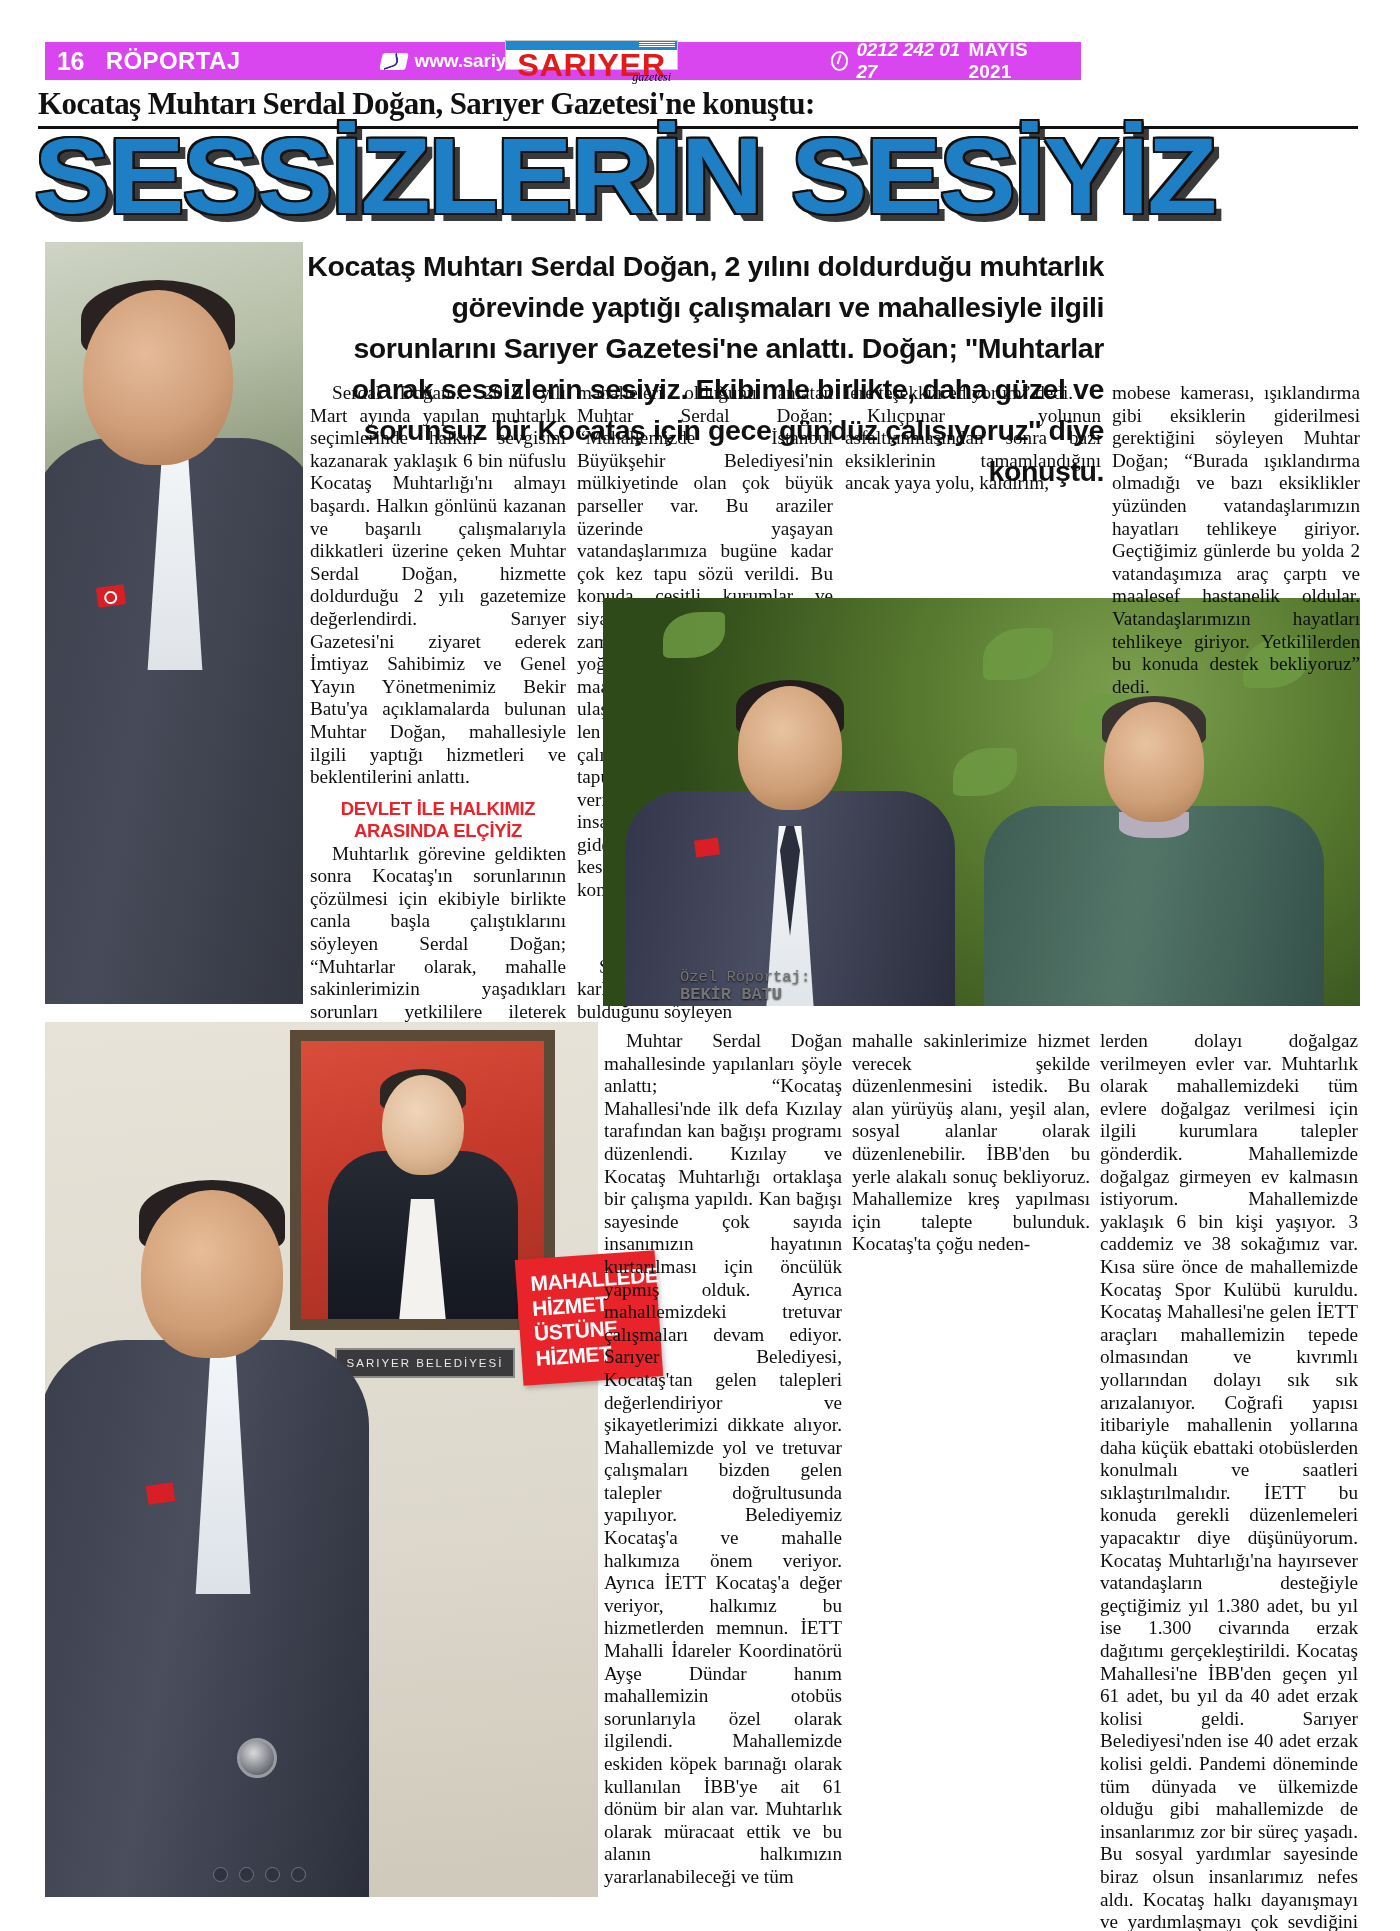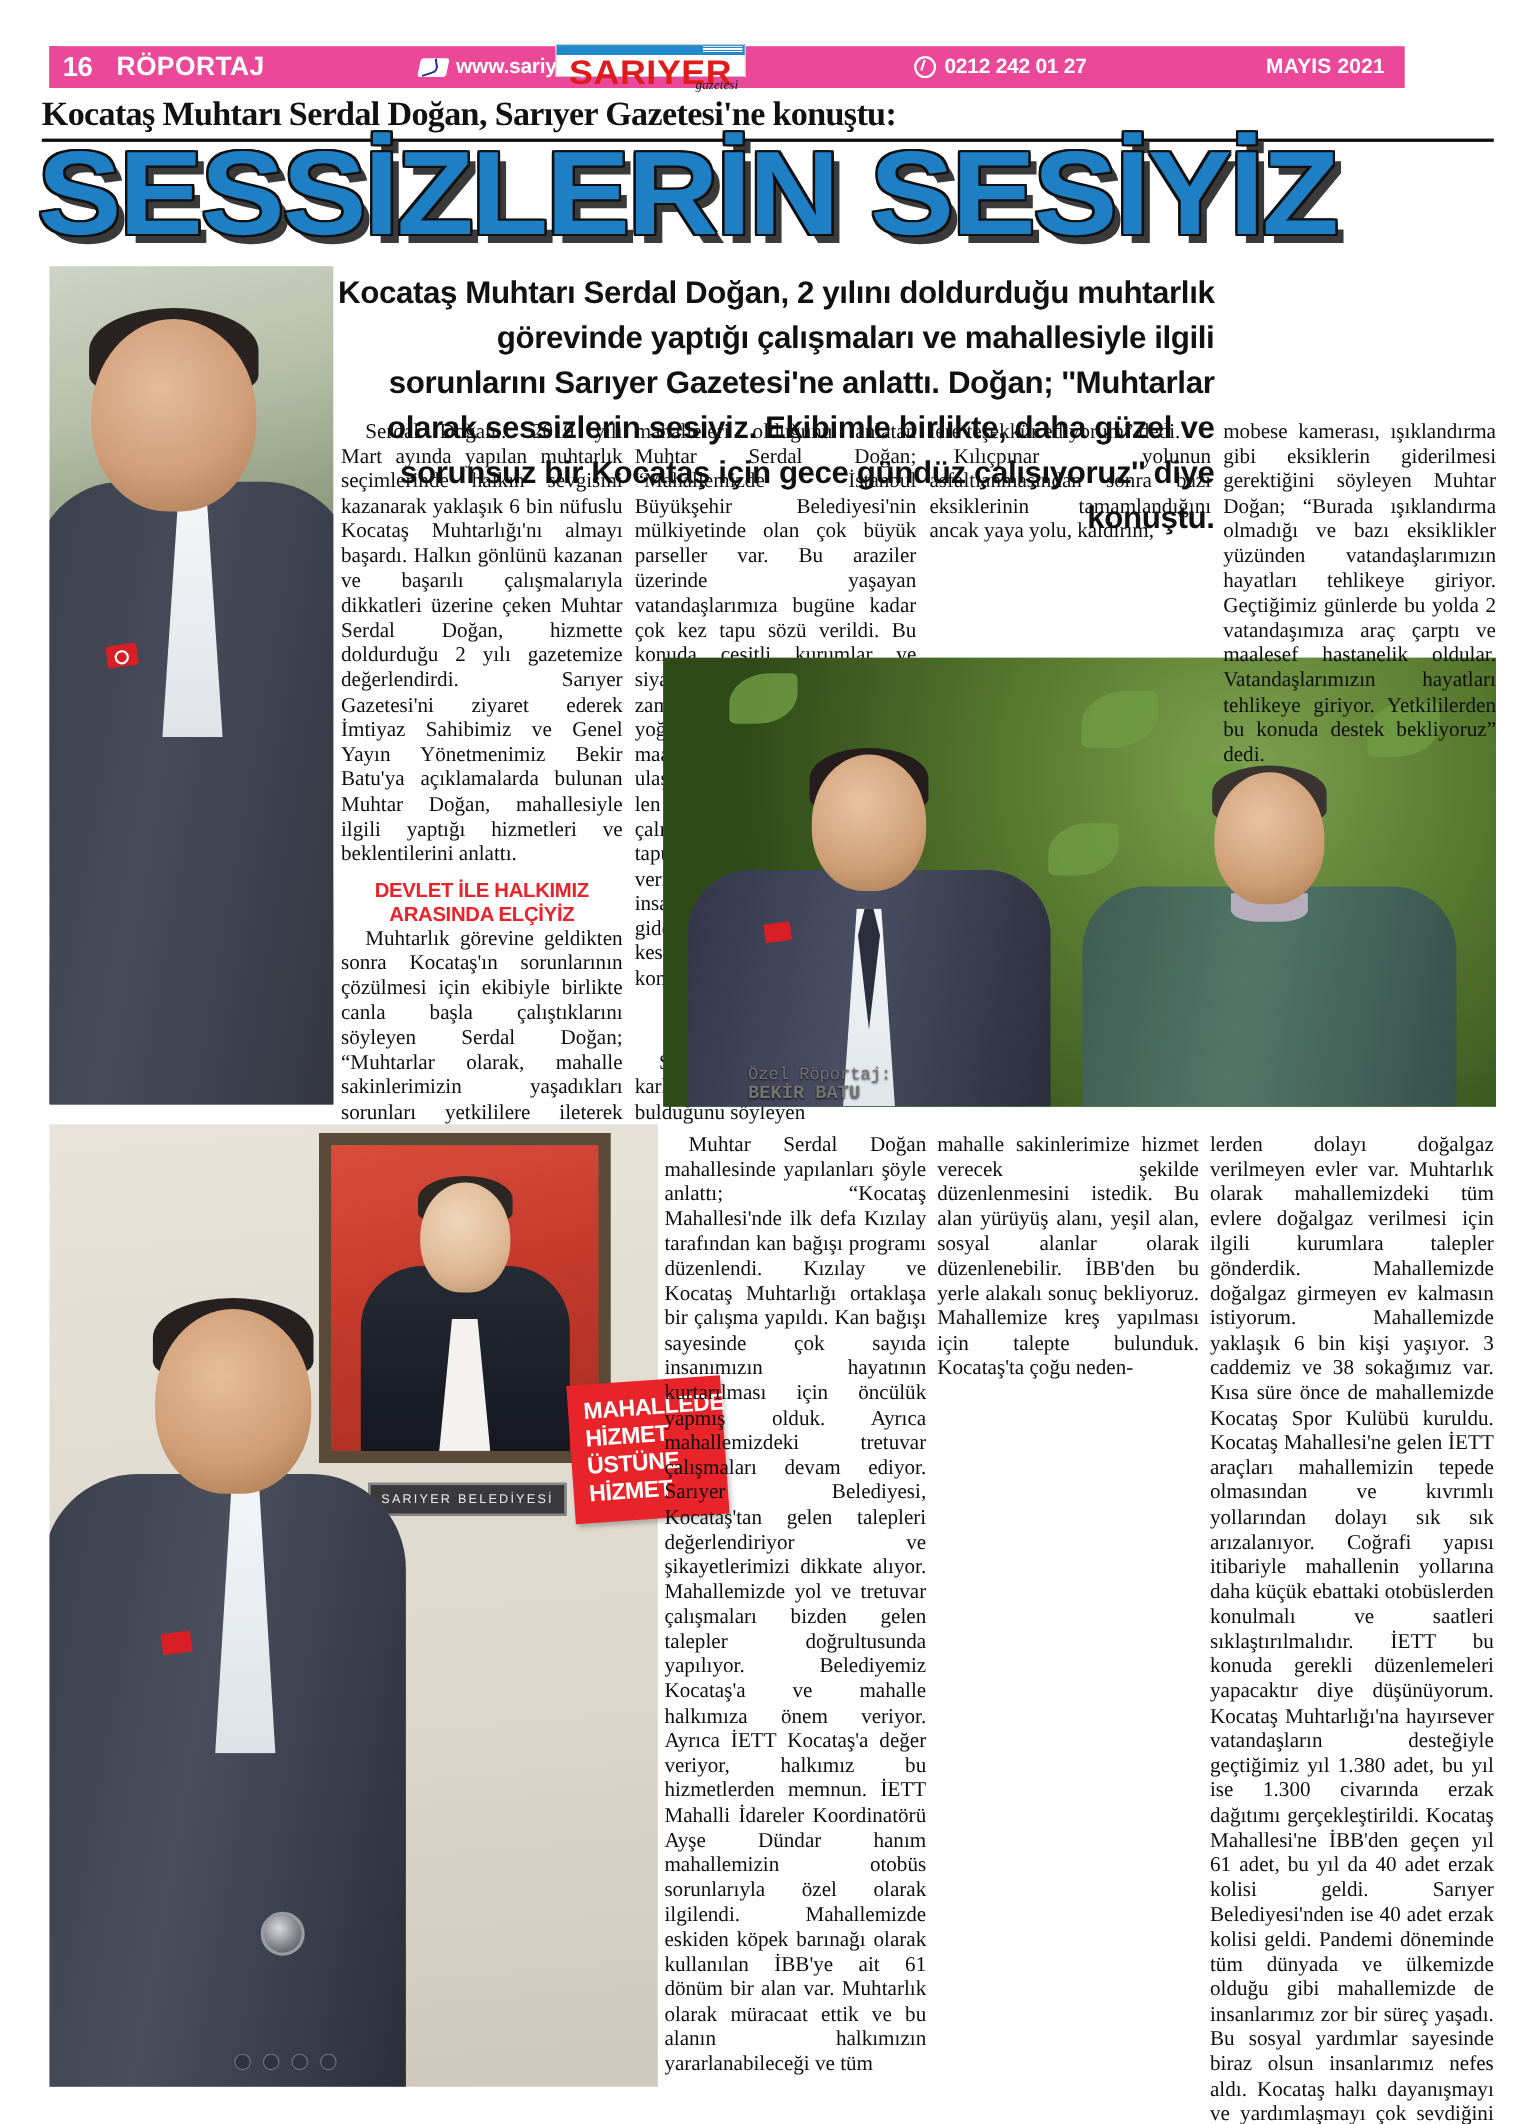--- a/index.html
+++ b/index.html
@@ -14,23 +14,23 @@
     background: #ffffff;
     font-family: "Liberation Serif", serif;
     overflow: hidden;
   }
 
   
   .masthead {
     position: absolute;
     left: 45px;
     top: 42px;
-    width: 1232px;
+    width: 1036px;
     height: 38px;
-    background: #ec4899;
+    background: #d946ef;
     display: flex;
     align-items: center;
   }
   .masthead-accent {
     position: absolute;
     left: 45px;
     top: 42px;
     width: 7px;
     height: 38px;
     background: #2e2f92;
@@ -124,20 +124,21 @@
     bottom: -16px;
     font-family: "Liberation Serif", serif;
     font-style: italic;
     font-size: 12px;
     color: #111111;
   }
   .phone-block {
     display: flex;
     align-items: center;
     margin-left: 190px;
+    font-style: italic;
   }
   .phone-icon {
     width: 16px; height: 16px;
     border: 2px solid #ffffff;
     border-radius: 50%;
     position: relative;
     margin-right: 8px;
   }
   .phone-icon::after {
     content: "";

